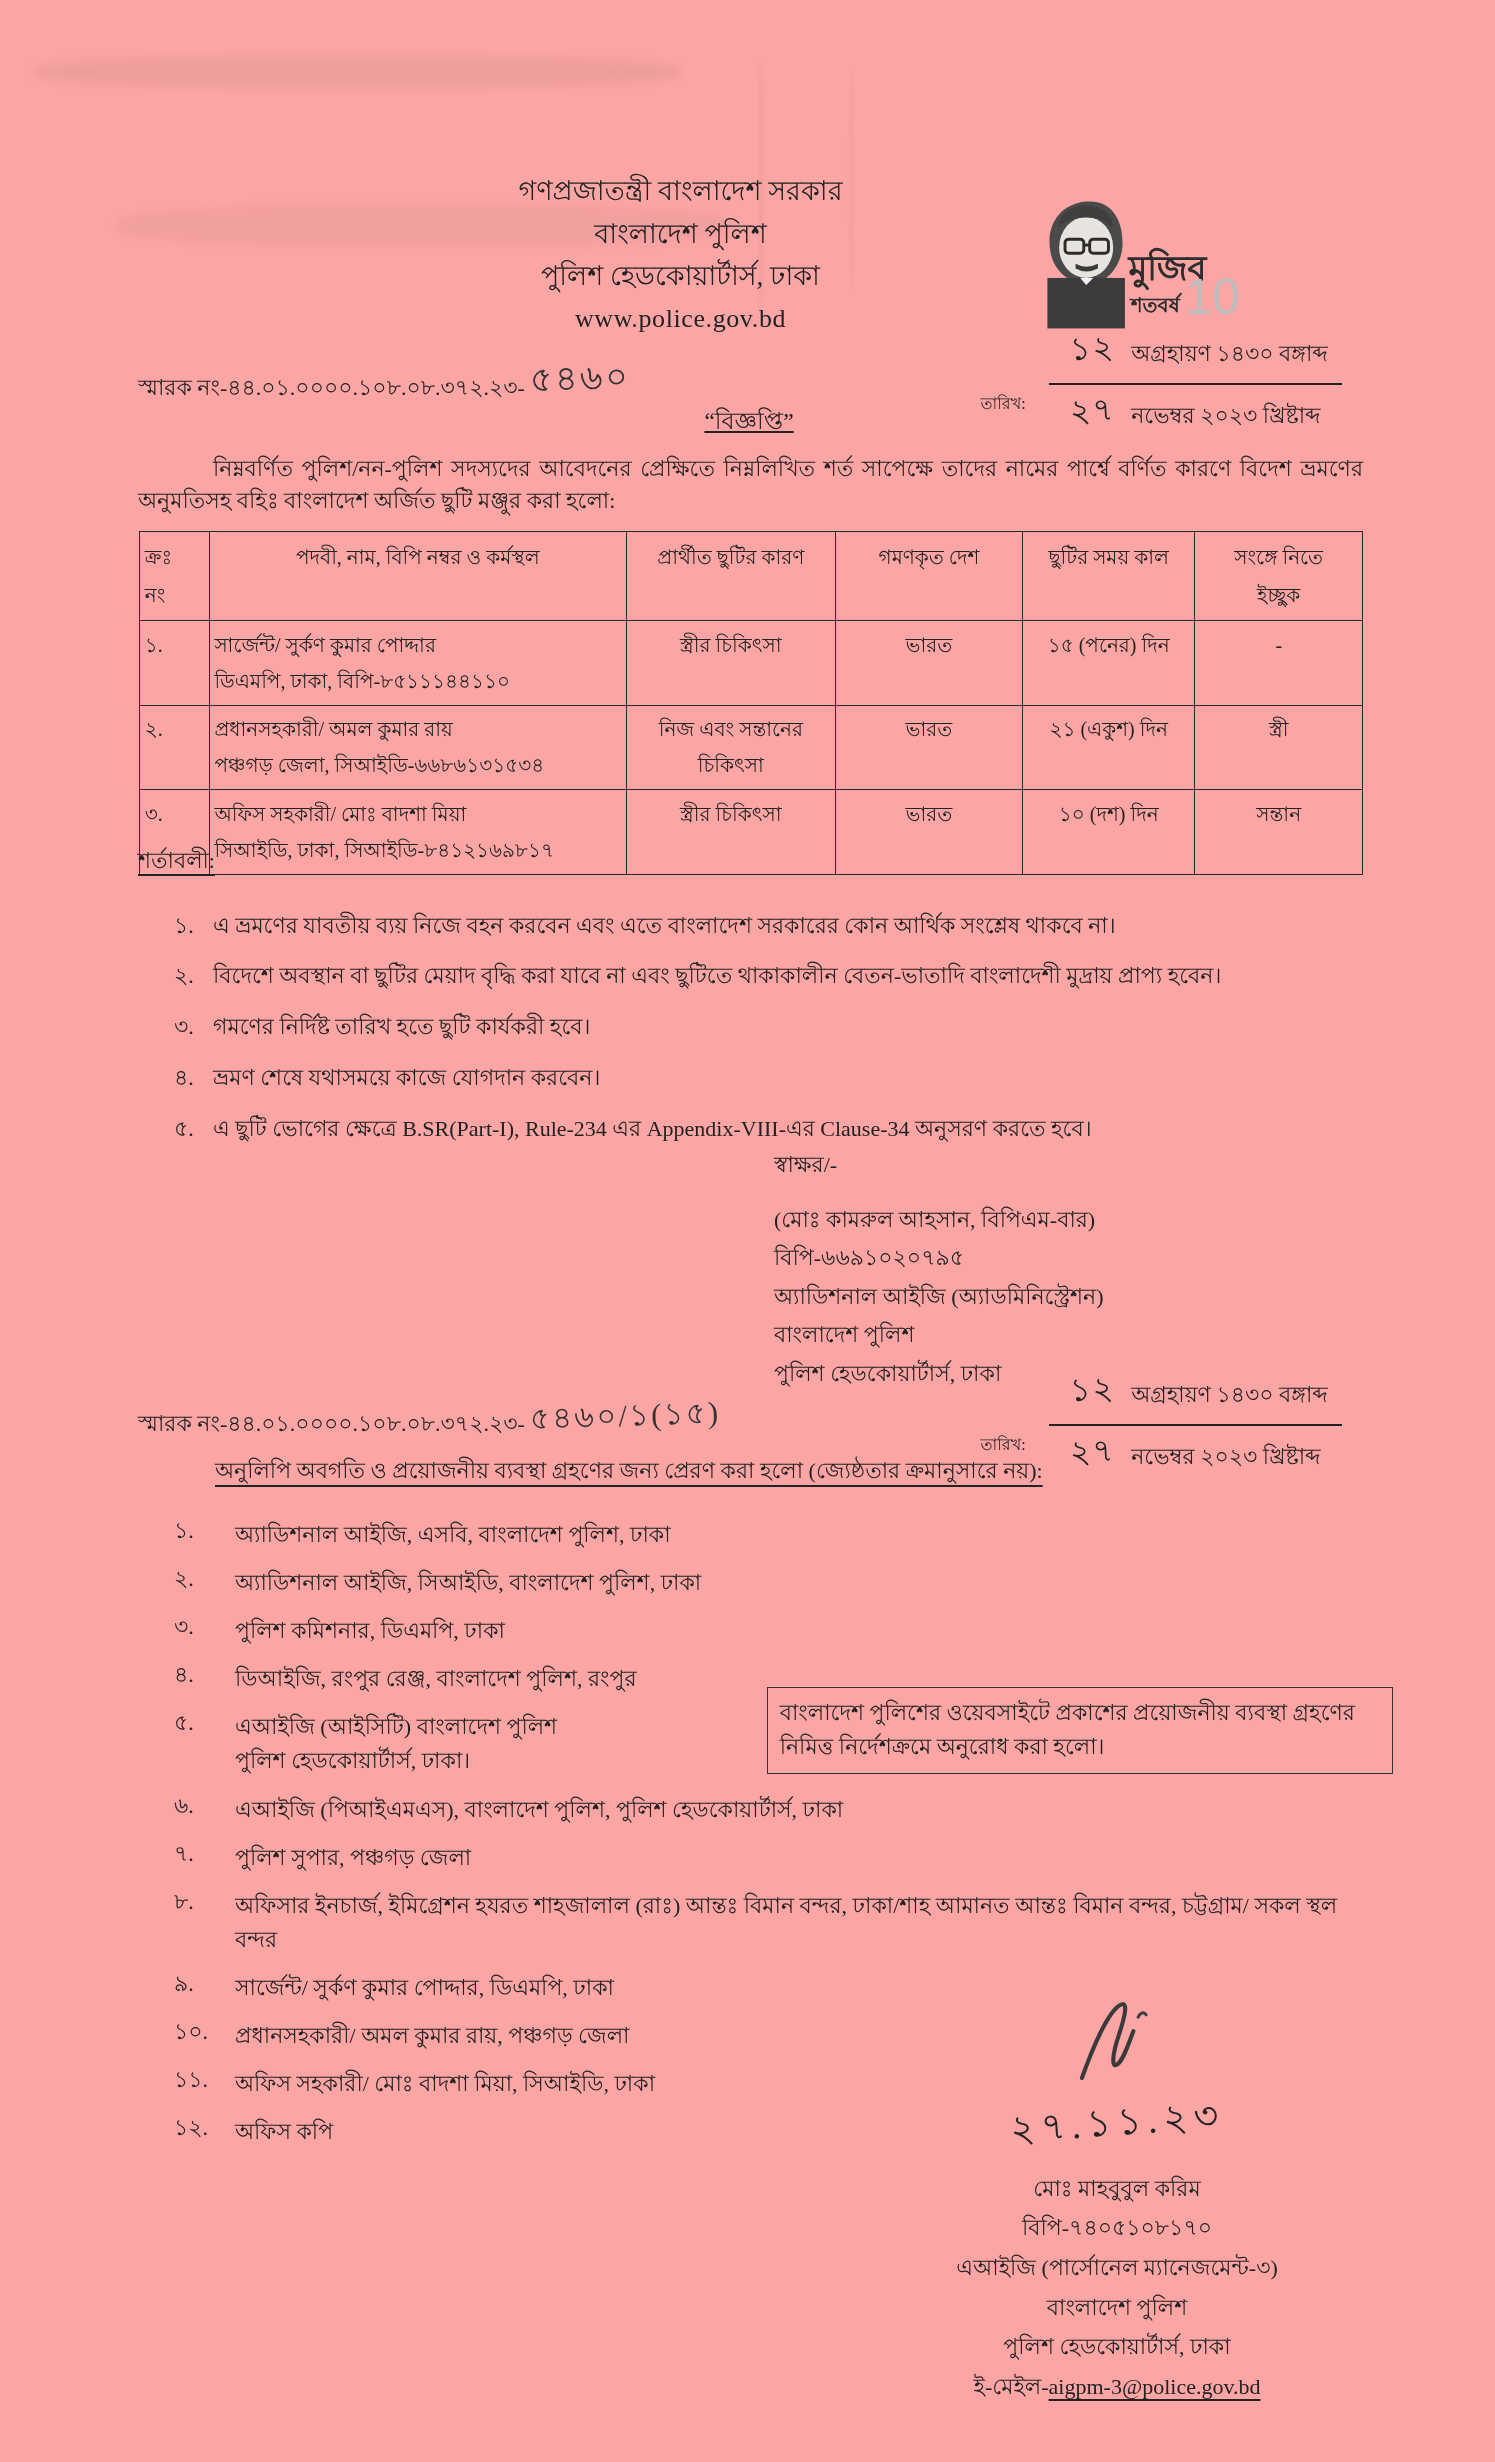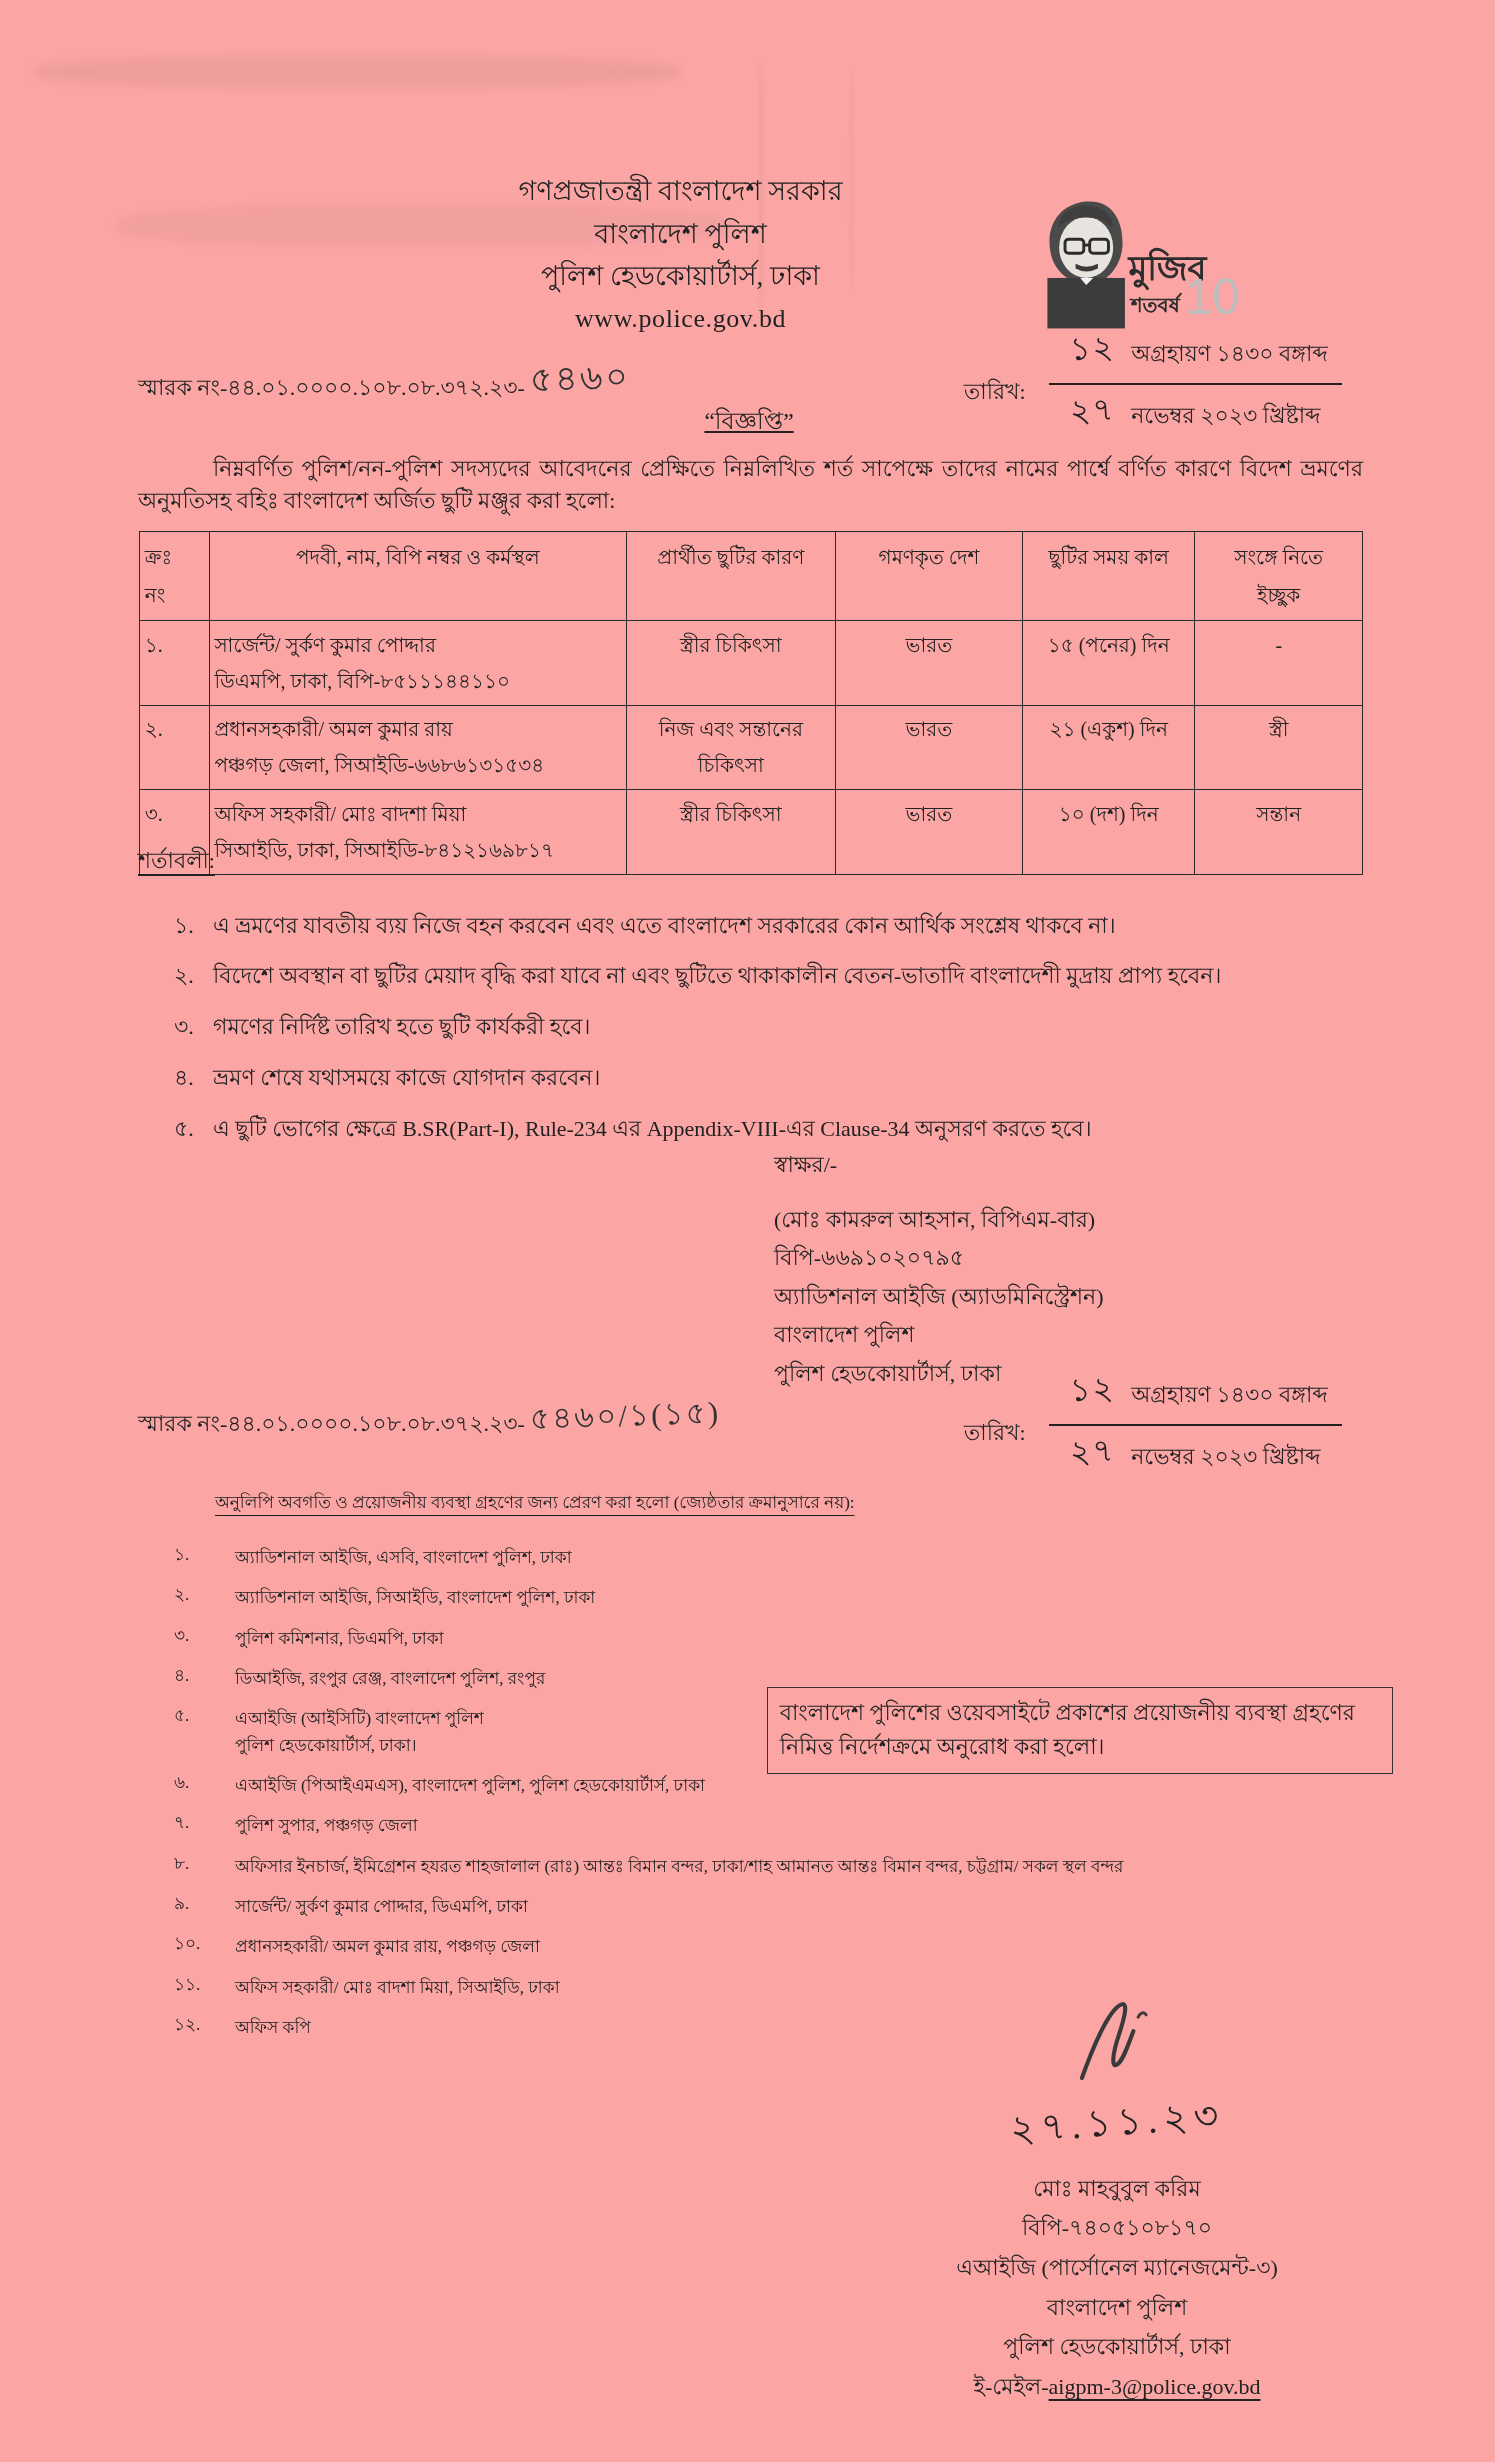--- a/index.html
+++ b/index.html
@@ -21,21 +21,21 @@
   .header-block .url { font-size:26px; letter-spacing:0.6px; }
 
   .logo { position:absolute; left:1011px; top:191px; width:229px; height:141px; }
 
   .memo-row { position:absolute; left:138px; width:1222px; height:88px; font-size:22px; }
   .memo-row .memo-label { position:absolute; left:0; top:30.5px; white-space:nowrap; }
   .hw { font-size:35px; letter-spacing:2.3px; transform:rotate(-2deg); display:inline-block;
         position:relative; top:-4.7px; color:#333; }
   .hw-small { font-size:30.5px; }
   .date-group { position:absolute; right:17.6px; top:0; display:flex; align-items:center; gap:23.5px; }
-  .date-label { font-size:22px; position:relative; top:10px; }
+  .date-label { font-size:16px; position:relative; top:22px; }
   .date-frac { display:inline-block; text-align:left; }
   .date-top { padding:0 14.7px 3.5px 20.5px; border-bottom:2.3px solid #222; white-space:nowrap; }
   .date-bottom { padding:2.3px 14.7px 0 20.5px; white-space:nowrap; }
   .hw-day { font-size:32px; letter-spacing:1.8px; display:inline-block; transform:rotate(-3deg);
             margin-right:16.4px; position:relative; top:-2.3px; }
 
   .notice-title { position:absolute; left:138px; top:403px; width:1222px; text-align:center;
                   font-size:23.5px;text-decoration:underline; }
   .intro { position:absolute; left:138px; top:453px; width:1225px; font-size:22px;
            line-height:1.45; text-align:justify; text-indent:75px; }
@@ -57,21 +57,21 @@
   tr.r1 td { height:81px; } tr.r2 td { height:73px; } tr.r3 td { height:82px; }
 
   .conditions { position:absolute; left:138px; top:843px; width:1231px; font-size:22px; }
   .cond-heading { text-decoration:underline; text-underline-offset:5.9px; margin-bottom:30.5px; }
   .cond-item { display:flex; margin:0 0 20px 36px; line-height:1.4; }
   .cond-num { flex:none; width:39px; }
 
   .sig1 { position:absolute; left:774px; top:1146px; width:492px; text-align:left;
           font-size:22px; line-height:1.75; }
 
-  .dist { position:absolute; left:138px; top:1489px; width:1237px; font-size:17px; }
+  .dist { position:absolute; left:138px; top:1453px; width:1237px; font-size:22px; }
   .dist-heading { margin-left:77px; margin-bottom:28px; text-decoration:underline;
                   text-underline-offset:7px; }
   .dist-item { display:flex; margin:0 0 14px 36px; line-height:1.2; }
   .dist-num { flex:none; width:61px; }
   .dist-text { white-space:pre-line; line-height:1.55; }
 
   .note-box { position:absolute; left:767px; top:1687px; width:626px; border:1.8px solid #333;
               padding:8.2px 11.7px; font-size:22px; line-height:1.55; }
 
   .sig2 { position:absolute; left:850px; top:1996px; width:534px; text-align:center;

